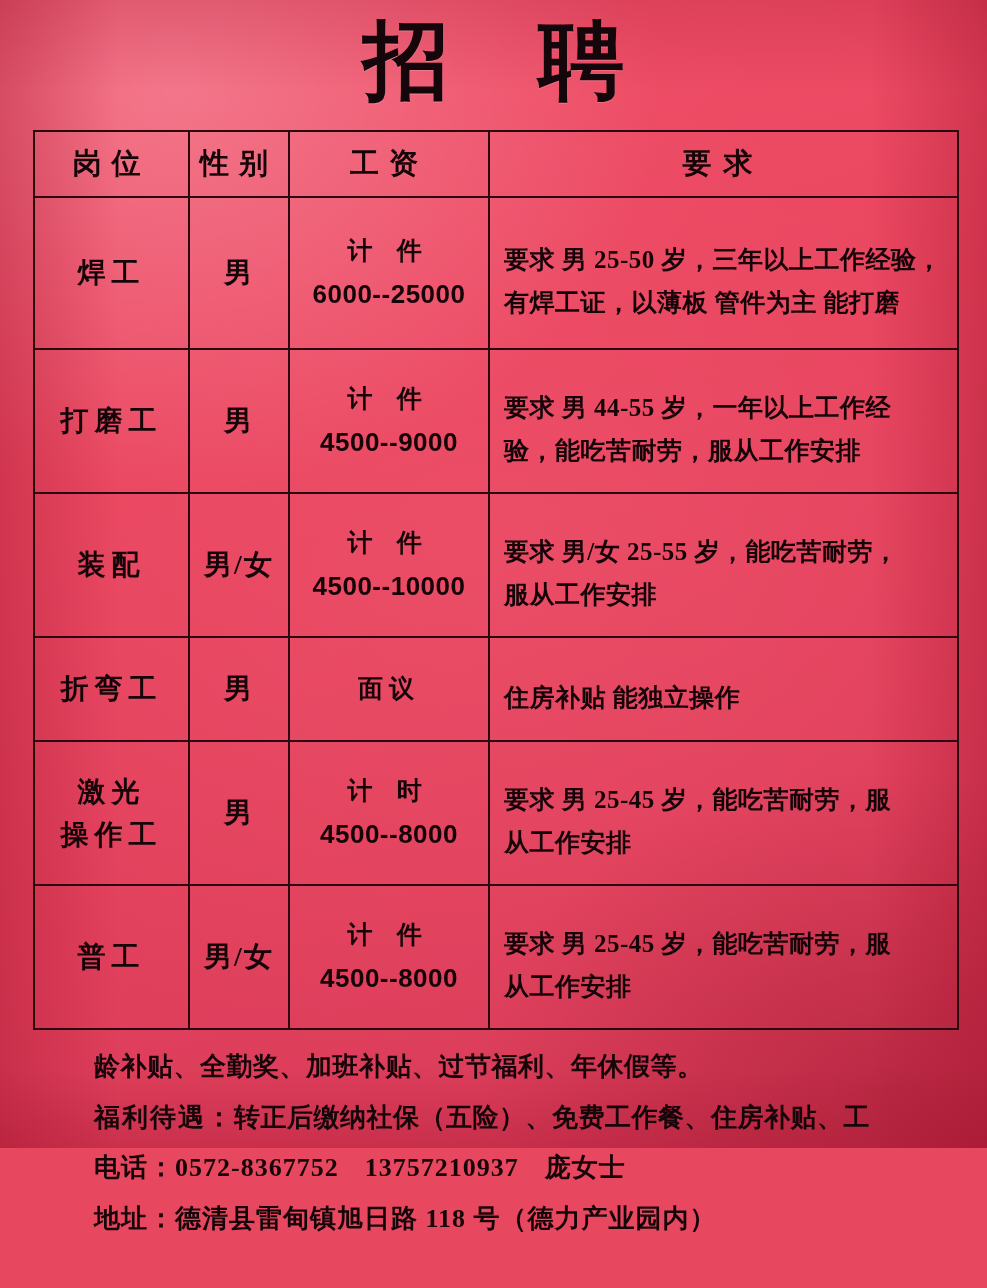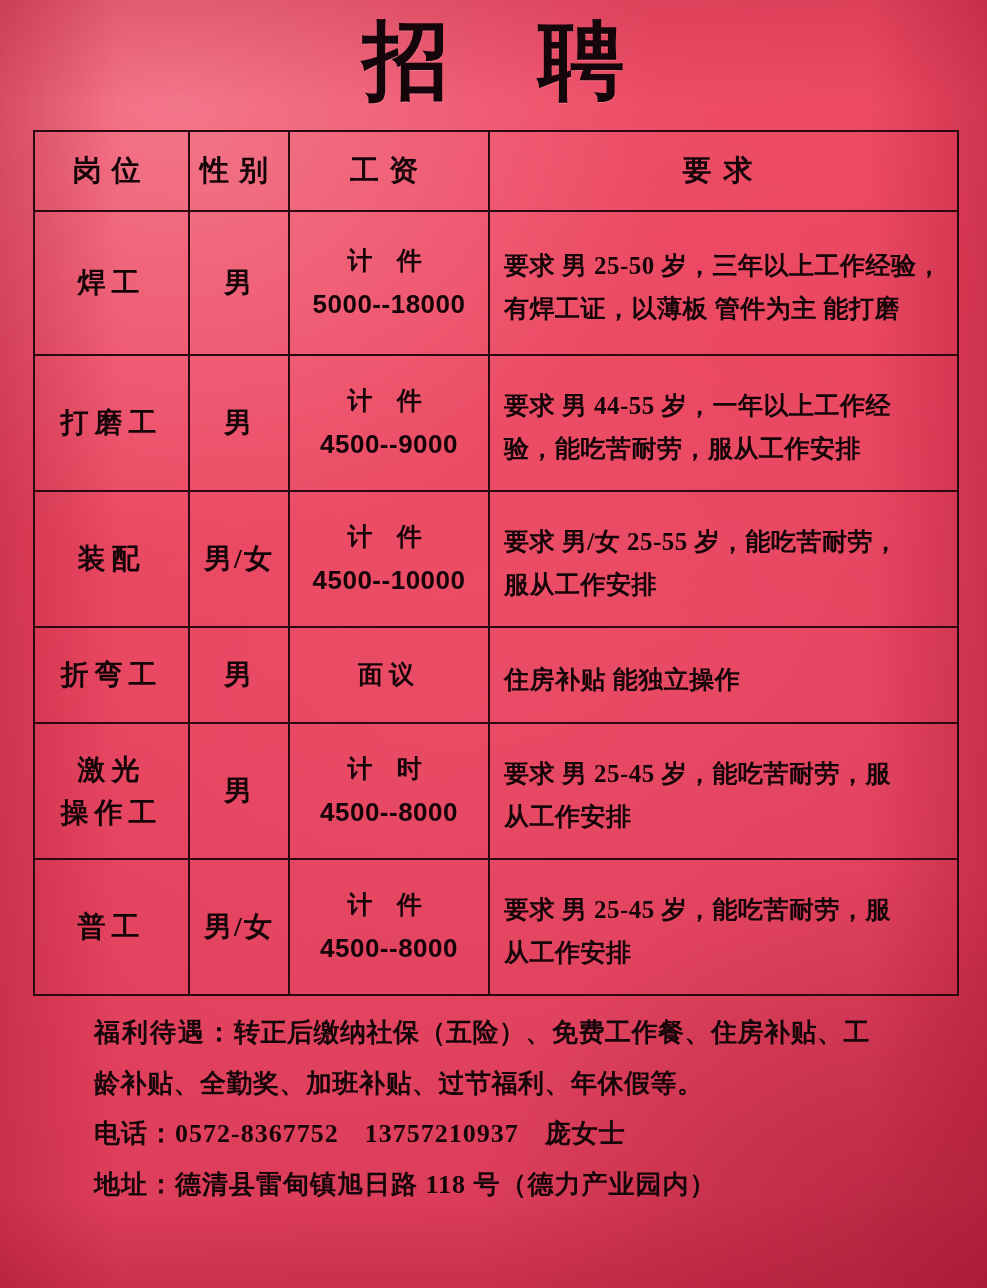--- a/index.html
+++ b/index.html
@@ -10,21 +10,21 @@
     width: 987px;
     height: 1288px;
     font-family: "Liberation Serif", serif;
     background: #e8485f;
     overflow: hidden;
   }
   
   #poster {
     position: relative;
     width: 987px;
-    height: 1288px;
+    height: 1148px;
     box-sizing: border-box;
     background:
       radial-gradient(ellipse 70% 50% at 18% 8%, rgba(255,255,255,0.22), rgba(255,255,255,0) 70%),
       radial-gradient(ellipse 60% 40% at 90% 95%, rgba(120,0,20,0.30), rgba(120,0,20,0) 70%),
       radial-gradient(ellipse 80% 60% at 50% 50%, rgba(255,120,140,0.18), rgba(255,120,140,0) 75%),
       linear-gradient(165deg, #f2536c 0%, #ea4660 35%, #e1405c 70%, #d63a58 100%);
     color: #1b0508;
   }
   #poster:after {
     
@@ -61,21 +61,21 @@
     border-collapse: collapse;
     table-layout: fixed;
   }
   col.c-pos   { width: 155px; }
   col.c-sex   { width: 100px; }
   col.c-wage  { width: 200px; }
   col.c-req   { width: 469px; }
 
   th, td {
     border: 2px solid #2a0a10;
-    padding: 7px;
+    padding: 0;
     vertical-align: middle;
     color: #150509;
   }
   thead th {
     height: 64px;
     font-size: 29px;
     font-weight: bold;
     letter-spacing: 10px;
     text-align: center;
   }
@@ -114,21 +114,21 @@
     font-weight: bold;
     font-size: 26px;
     letter-spacing: 0.5px;
   }
   td.wage.single .unit {
     letter-spacing: 6px;
   }
   td.req {
     font-size: 25px;
     line-height: 1.72;
-    padding: 16px 10px 8px 14px;
+    padding: 24px 10px 8px 14px;
     letter-spacing: 0.5px;
     font-weight: bold;
   }
 
   .row-tall td { height: 118px; }
   .row-mid  td { height: 110px; }
   .row-short td { height: 70px; }
 
   #footer {
     position: relative;
@@ -183,21 +183,21 @@
           <th class="req-head">要求</th>
         </tr>
       </thead>
       <tbody>
 
         <tr class="row-tall">
           <td class="pos">焊工</td>
           <td class="sex">男</td>
           <td class="wage">
             <span class="unit">计 件</span>
-            <span class="amount">5000--18000</span>
+            <span class="amount">6000--25000</span>
           </td>
           <td class="req">
             <div>要求 男 25-50 岁，三年以上工作经验，</div>
             <div>有焊工证，以薄板 管件为主 能打磨</div>
           </td>
         </tr>
 
         <tr class="row-mid">
           <td class="pos">打磨工</td>
           <td class="sex">男</td>
@@ -261,24 +261,24 @@
             <div>要求 男 25-45 岁，能吃苦耐劳，服</div>
             <div>从工作安排</div>
           </td>
         </tr>
       </tbody>
     </table>
   </div>
 
   <div id="footer">
     <div class="benefits">
+      <span>龄补贴、全勤奖、加班补贴、过节福利、年休假等。</span>
+    </div>
+    <div class="benefits">
       <span class="lbl">福利待遇：</span><span>转正后缴纳社保（五险）、免费工作餐、住房补贴、工</span>
-    </div>
-    <div class="benefits">
-      <span>龄补贴、全勤奖、加班补贴、过节福利、年休假等。</span>
     </div>
     <div class="contact">
       <span>电话：</span><span class="digits">0572-8367752</span><span class="gapL"></span><span class="digits">13757210937</span><span class="gapL"></span><span>庞女士</span>
     </div>
     <div class="address">
       <span>地址：</span><span>德清县雷甸镇旭日路 118 号（德力产业园内）</span>
     </div>
   </div>
 
 </div>

